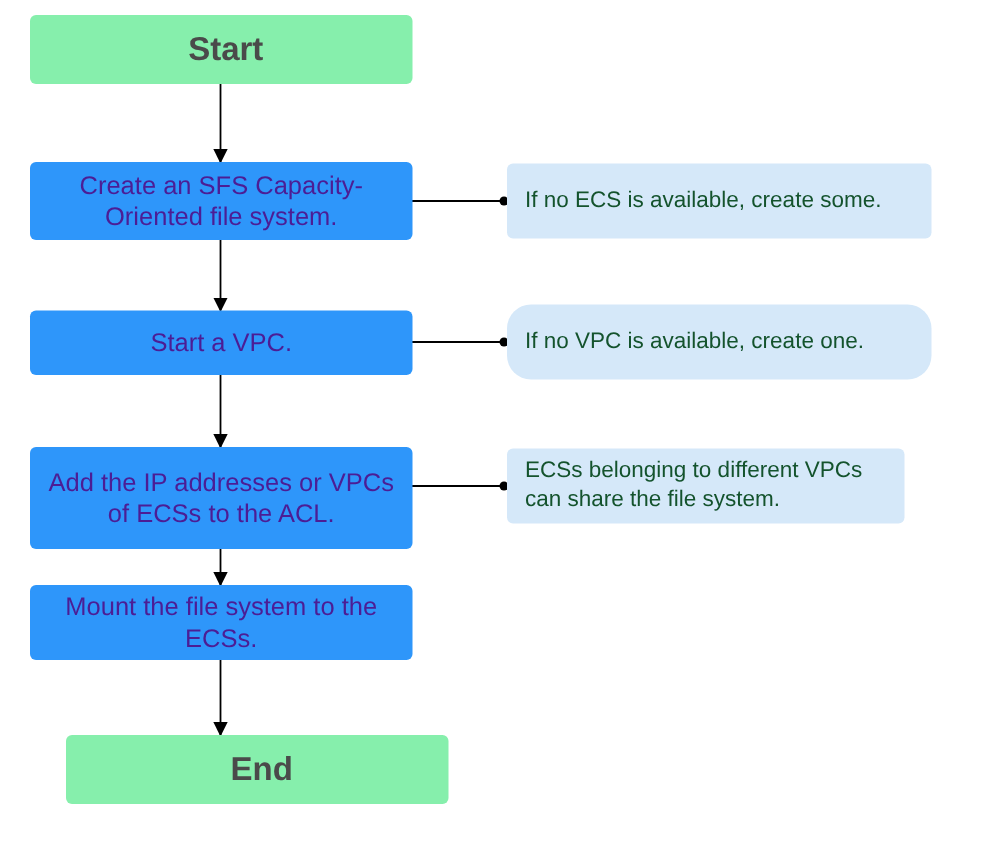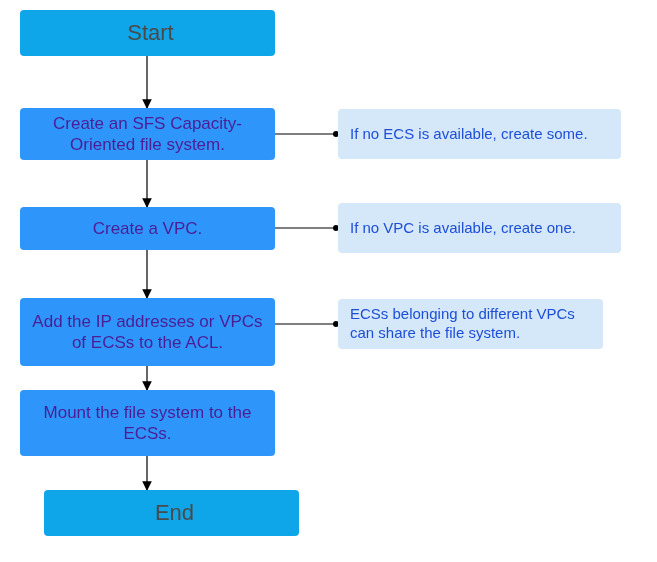--- a/index.html
+++ b/index.html
@@ -16,35 +16,35 @@
     display: flex;
     align-items: center;
     justify-content: center;
     text-align: center;
     border-radius: 4px;
     box-sizing: border-box;
     padding: 6px 10px;
     line-height: 1.25;
   }
   .term-box {
-    background: #0ea5e9;
+    background: #86efac;
     color: #4a4a4a;
     font-size: 22px;
-    font-weight: 400;
+    font-weight: 700;
     padding-left: 16px;
   }
   .step-box {
     background: #2e96fa;
     color: #4c1d95;
     font-size: 17px;
     font-weight: 400;
   }
   .note-box {
     background: #D5E8F9;
-    color: #1d4ed8;
+    color: #14532d;
     font-size: 15px;
     text-align: left;
     justify-content: flex-start;
     padding: 0 12px;
   }
   .svg-layer {
     position: absolute;
     left: 0; top: 0;
     width: 657px; height: 562px;
     pointer-events: none;
@@ -71,25 +71,25 @@
   <line x1="274" y1="228" x2="334" y2="228" stroke="#000" stroke-width="1.2"></line>
   <circle cx="336" cy="228" r="3" fill="#000"></circle>
   <line x1="274" y1="324" x2="334" y2="324" stroke="#000" stroke-width="1.2"></line>
   <circle cx="336" cy="324" r="3" fill="#000"></circle>
 </svg>
 
 <div class="box term-box" style="left:20px; top:10px; width:255px; height:46px;">Start</div>
 
 <div class="box step-box" style="left:20px; top:108px; width:255px; height:52px;">Create an SFS Capacity-Oriented file system.</div>
 
-<div class="box step-box" style="left:20px; top:207px; width:255px; height:43px;">Create a VPC.</div>
+<div class="box step-box" style="left:20px; top:207px; width:255px; height:43px;">Start a VPC.</div>
 
 <div class="box step-box" style="left:20px; top:298px; width:255px; height:68px;">Add the IP addresses or VPCs of ECSs to the ACL.</div>
 
-<div class="box step-box" style="left:20px; top:390px; width:255px; height:66px;">Mount the file system to the ECSs.</div>
+<div class="box step-box" style="left:20px; top:390px; width:255px; height:50px;">Mount the file system to the ECSs.</div>
 
 <div class="box term-box" style="left:20px; top:490px; width:255px; height:46px;margin-left:24px;">End</div>
 
 <div class="box note-box" style="left:338px; top:109px; width:283px; height:50px;">If no ECS is available, create some.</div>
 
-<div class="box note-box" style="left:338px; top:203px; width:283px; height:50px;">If no VPC is available, create one.</div>
+<div class="box note-box" style="left:338px; top:203px; width:283px; height:50px;border-radius:16px;">If no VPC is available, create one.</div>
 
 <div class="box note-box" style="left:338px; top:299px; width:265px; height:50px;">ECSs belonging to different VPCs can share the file system.</div>
 
 </body></html>

